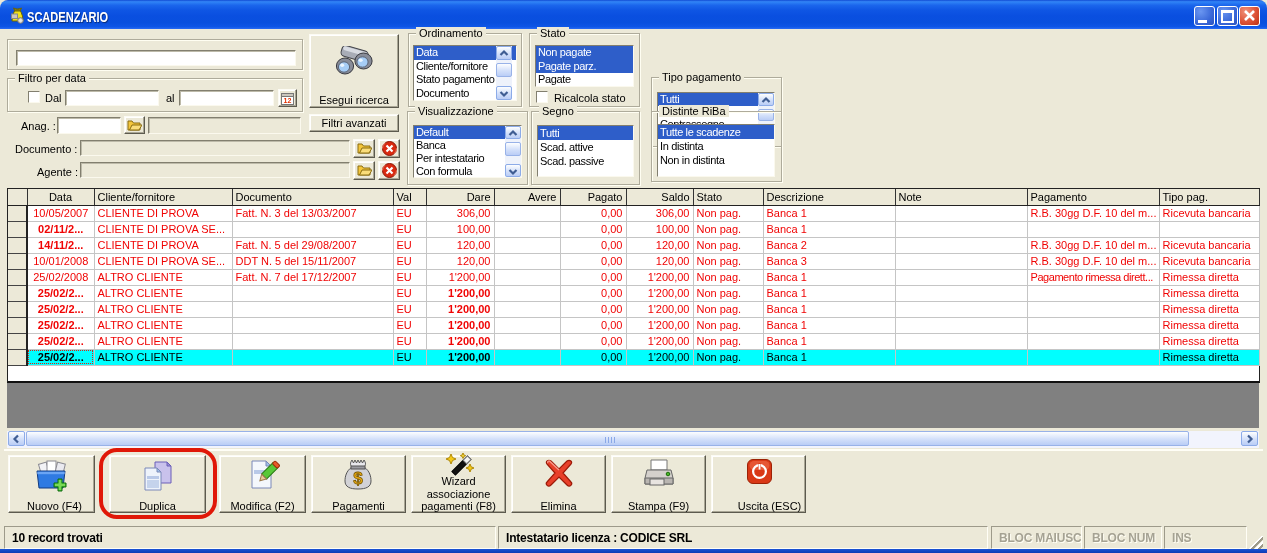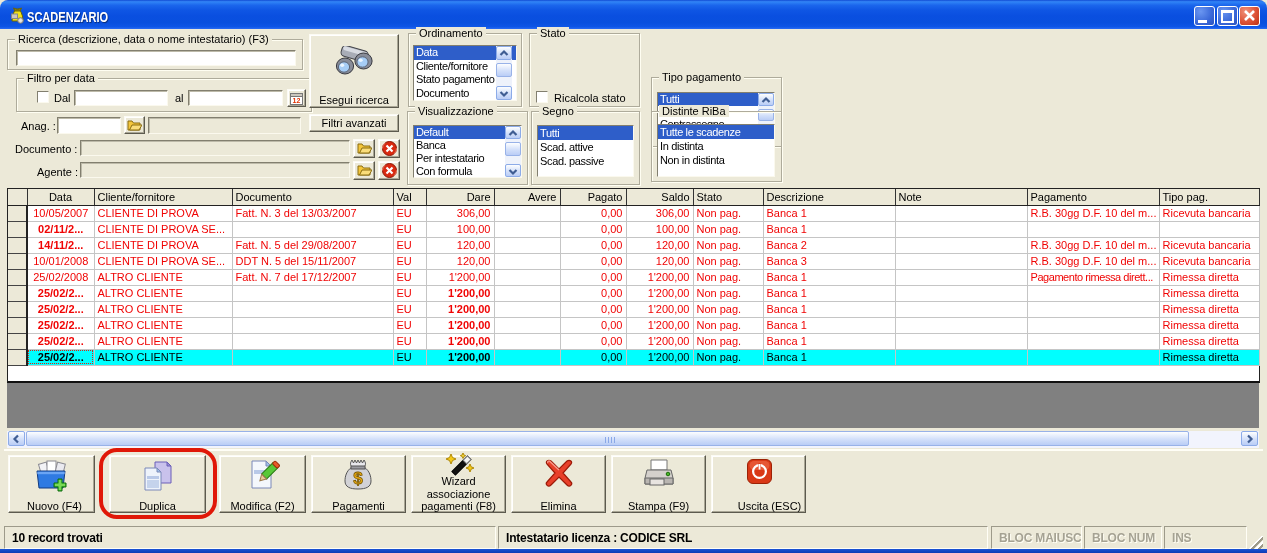--- a/index.html
+++ b/index.html
@@ -74,24 +74,23 @@
     <svg width="19" height="18" viewBox="0 0 19 18" style="position:absolute;left:0;top:0;">
       <path d="M5 4 L14 13 M14 4 L5 13" stroke="#fff" stroke-width="2.6"></path>
     </svg>
   </div>
 
 <div class="a frameL"></div>
 <div class="a frameR"></div>
 <div class="a frameB"></div>
 
 <div class="a gb" style="left:7px;top:39px;width:294px;height:29px;">
- <span class="gl">Ricerca (descrizione, data o nome intestatario) (F3)</span>
  <div class="a sunk" style="left:8px;top:10px;width:280px;height:16px;"></div>
 </div>
-<div class="a gb" style="left:7px;top:78px;width:294px;height:32px;margin-left:9px;">
+<div class="a gb" style="left:7px;top:78px;width:294px;height:32px;">
  <span class="gl">Filtro per data</span>
  <div class="a cb" style="left:20px;top:12px;"></div>
  <div class="a" style="left:37px;top:13px;">Dal</div>
  <div class="a sunk" style="left:57px;top:11px;width:94px;height:16px;"></div>
  <div class="a" style="left:158px;top:13px;">al</div>
  <div class="a sunk" style="left:171px;top:11px;width:95px;height:16px;"></div>
  <div class="a btn" style="left:270px;top:10px;width:19px;height:18px;">
   <svg width="13" height="13" viewBox="0 0 13 13" style="margin-top:2px;">
    <rect x="0.5" y="1.5" width="12" height="11" fill="#fff" stroke="#777"></rect>
    <rect x="0.5" y="1.5" width="12" height="3" fill="#cac6bd" stroke="#777"></rect>
@@ -176,20 +175,25 @@
   <div class="sbb" style="top:17px;height:14px;border-color:#98b2e8;"></div>
   <div class="sbb" style="bottom:0;height:14px;">
         <svg class="aw" width="14" height="13">
           <path d="M3.5 5 L7 8.5 L10.5 5" stroke="#3f5d93" stroke-width="2.2" fill="none"></path>
         </svg>
       </div>
  </div>
 </div>
 <div class="a gb" style="left:529px;top:33px;width:109px;height:72px;">
  <span class="gl">Stato</span>
+ <div class="a lb" style="left:5px;top:11px;width:99px;height:42px;">
+  <div class="sel" style="line-height:13.5px;">Non pagate</div>
+  <div class="sel" style="line-height:13.5px;">Pagate parz.</div>
+  <div style="line-height:13.5px;">Pagate</div>
+ </div>
  <div class="a cb" style="left:6px;top:57px;"></div>
  <div class="a" style="left:24px;top:58px;">Ricalcola stato</div>
 </div>
 <div class="a gb" style="left:651px;top:33px;width:129px;height:68px;margin-top:44px;">
  <span class="gl">Tipo pagamento</span>
  <div class="a lb" style="left:5px;top:14px;width:118px;height:50px;">
   <div class="sel" style="line-height:12.5px;">Tutti</div>
   <div style="line-height:12.5px;">Contanti</div>
   <div style="line-height:12.5px;">Contrassegno</div>
   <div style="line-height:12.5px;">Rimessa diretta</div>

